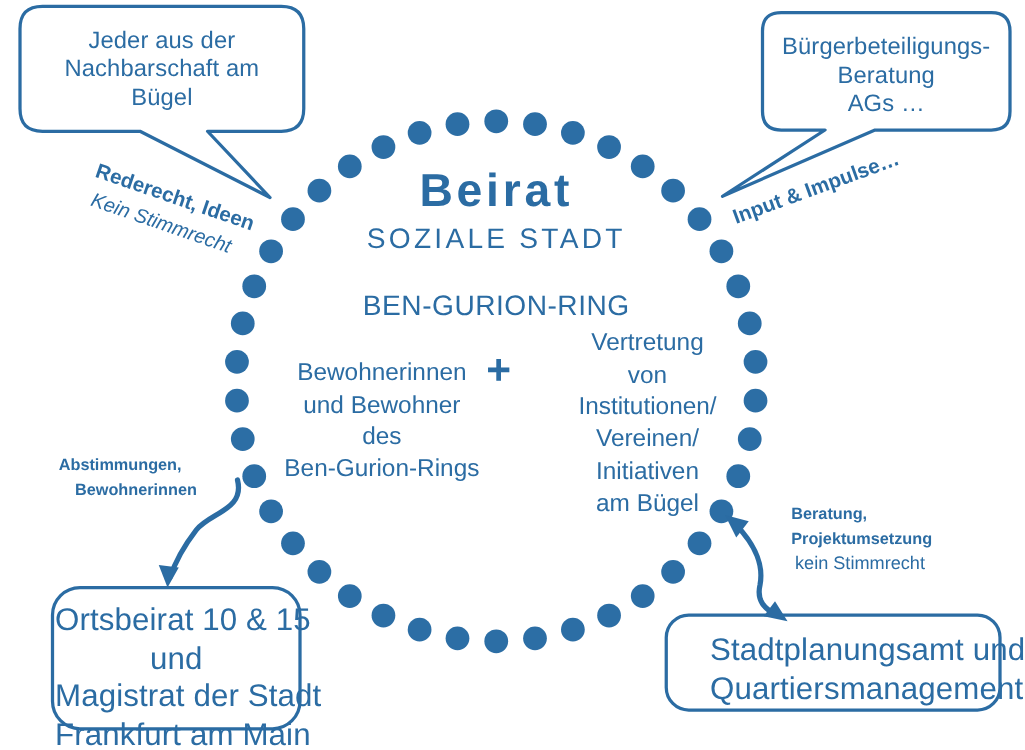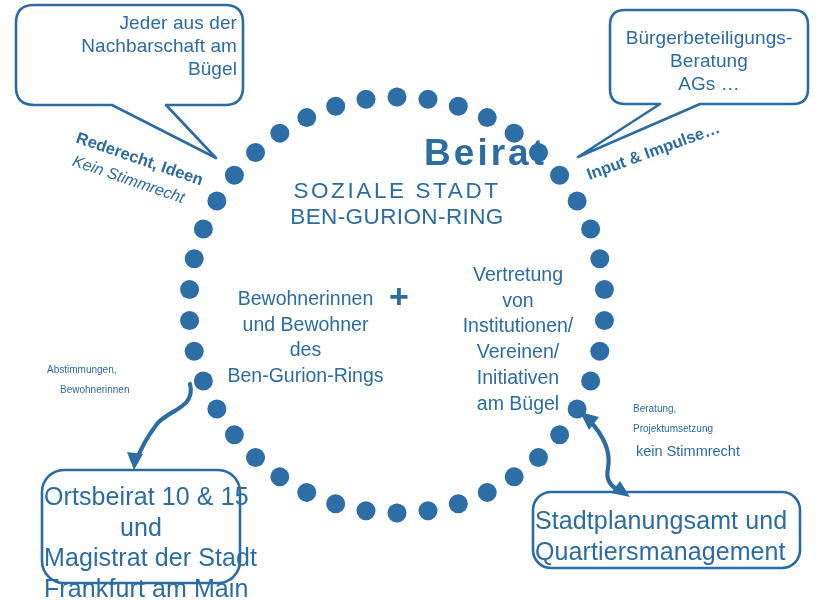--- a/index.html
+++ b/index.html
@@ -37,49 +37,50 @@
   }
   .box-text {
     font-size: 25px;
     text-align: center;
     letter-spacing: 0.1px;
   }
   .center-title {
     font-size: 37px;
     font-weight: bold;
     letter-spacing: 3px;
-    text-align: right;
+    text-align: center;
   }
   .center-sub1 {
     font-size: 22.5px;
     letter-spacing: 2.6px;
     text-align: center;
   }
   .center-sub2 {
     font-size: 22.5px;
     letter-spacing: 0.4px;
     text-align: center;
+    margin-top: 28px;
   }
   .center-col {
     font-size: 19.5px;
     text-align: center;
     line-height: 1.32;
   }
   .plus {
     font-size: 34px;
     font-weight: bold;
     text-align: center;
   }
   .stimmrecht {
     font-size: 19.5px;
     text-align: center;
   }
   .ann-bold {
-    font-size: 10px;
-    font-weight: normal;
+    font-size: 13px;
+    font-weight: bold;
     line-height: 1.32;
   }
   .ann-reg {
     font-size: 14.5px;
     font-weight: normal;
     line-height: 1.32;
   }
   .rot-label {
     position: absolute;
     color: #2b6ca3;
@@ -165,21 +166,21 @@
     </g>
 
     <g>
       <path d="M 589 420 C 605 437 611 452 608 468 C 605 481 612 487 621 492" fill="none" stroke="#2b6ca3" stroke-width="4.2" stroke-linecap="round"></path>
       <path d="M 580 412 L 599 417 L 589 430 Z" fill="#2b6ca3"></path>
       <path d="M 630 497 L 611 493 L 620 481 Z" fill="#2b6ca3"></path>
     </g>
 
   </svg>
 
-  <div class="txt bubble-text" style="left:22px; top:11px; width:215px;text-align:right;">Jeder aus der
+  <div class="txt bubble-text" style="left:22px; top:21px; width:215px;">Jeder aus der
 Nachbarschaft am
 Bügel</div>
 
   <div class="txt bubble-text" style="left:614px; top:26px; width:190px;">Bürgerbeteiligungs-
 Beratung
 AGs …</div>
 
   <div class="rot-label rot-b" style="left:80px; top:128px; transform: rotate(19deg);">Rederecht, Ideen</div>
 
   <div class="rot-label rot-i" style="left:76px; top:152px; transform: rotate(19deg);">Kein Stimmrecht</div>
@@ -212,16 +213,16 @@
 
   <div class="txt ann-bold" style="left:633px; top:402px; width:200px; text-align:left;">Beratung,</div>
   <div class="txt ann-bold" style="left:633px; top:422px; width:200px; text-align:left;">Projektumsetzung</div>
   <div class="txt ann-reg" style="left:636px; top:442px; width:200px; text-align:left;">kein Stimmrecht</div>
 
   <div class="txt box-text" style="left:44px; top:481px; width:194px;">Ortsbeirat 10 &amp; 15
 und
 Magistrat der Stadt
 Frankfurt am Main</div>
 
-  <div class="txt box-text" style="left:535px; top:505px; width:221px;">Stadtplanungsamt und
+  <div class="txt box-text" style="left:535px; top:505px; width:221px;padding-left:33px;">Stadtplanungsamt und
 Quartiersmanagement</div>
 
 </div>
 
 </body></html>

